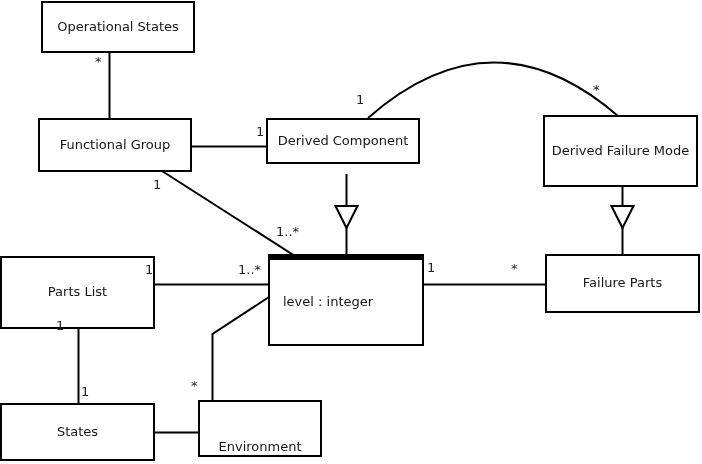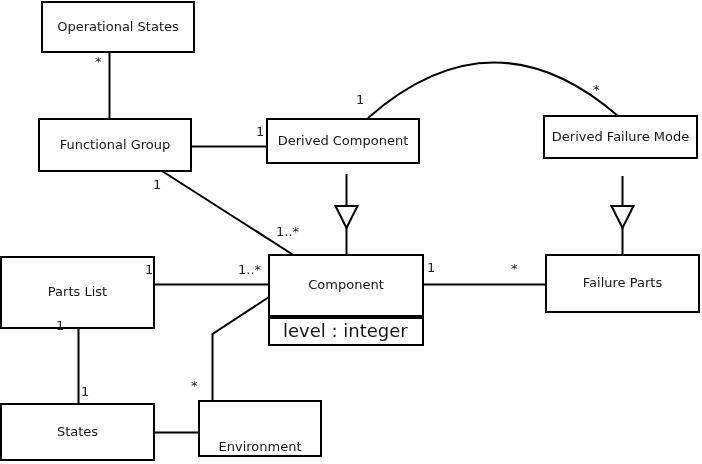--- a/index.html
+++ b/index.html
@@ -40,21 +40,21 @@
     align-items: center;
     justify-content: center;
   }
   .attr-compartment {
     flex: 1;
     border-top: 4px solid #000000;
     display: flex;
     align-items: center;
     justify-content: flex-start;
     padding-left: 13px;
-    font-size: 18px;
+    font-size: 13px;
   }
   .mult {
     position: absolute;
     font-size: 13px;
     line-height: 1.0;
     color: #222222;
     white-space: nowrap;
   }
 </style>
 </head>
@@ -100,32 +100,29 @@
   </div>
 
   <div class="uml-box" style="left:41px; top:1px; width:154px; height:52px;">
     <span>Operational States</span>
   </div>
 
   <div class="uml-box" style="left:266px; top:118px; width:154px; height:46px;">
     <span>Derived Component</span>
   </div>
 
-  <div class="uml-box" style="left:543px; top:115px; width:155px; height:44px;text-align:right;">
+  <div class="uml-box" style="left:543px; top:115px; width:155px; height:72px;text-align:right;">
     <span>Derived Failure Mode</span>
   </div>
 
   <div class="uml-box" style="left:0px; top:256px; width:155px; height:73px;">
     <span>Parts List</span>
   </div>
 
   <div class="uml-box compartmented" style="left:268px; top:254px; width:156px; height:92px;">
-    <div class="name-compartment">
-      <span>Component</span>
-    </div>
     <div class="attr-compartment">
       <span>level : integer</span>
     </div>
   </div>
 
   <div class="uml-box" style="left:545px; top:254px; width:155px; height:59px;">
     <span>Failure Parts</span>
   </div>
 
   <div class="uml-box" style="left:0px; top:403px; width:155px; height:58px;">

